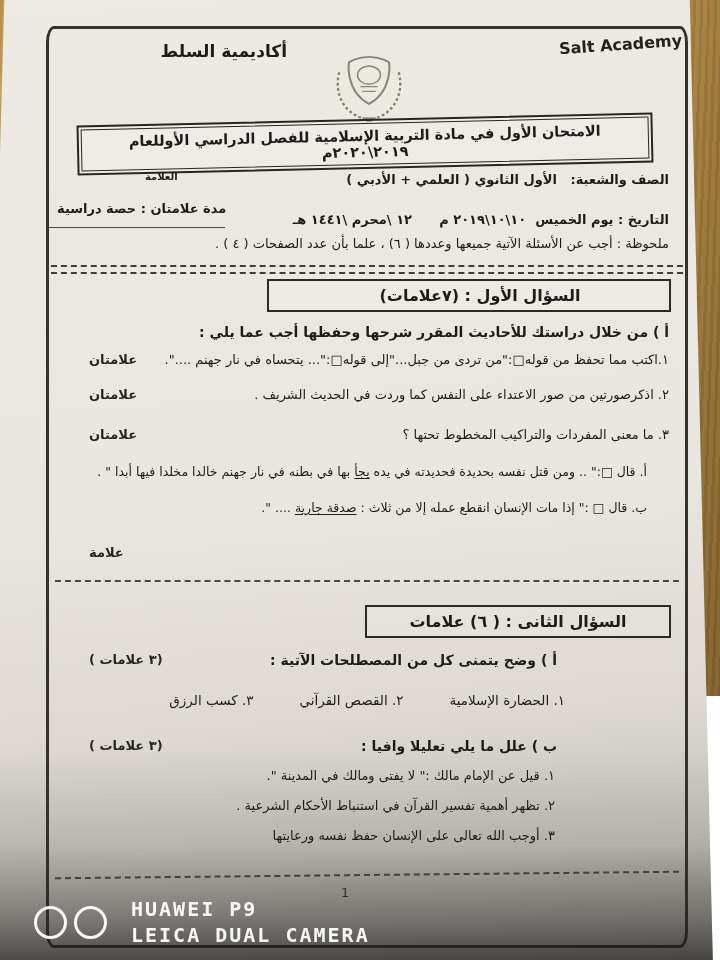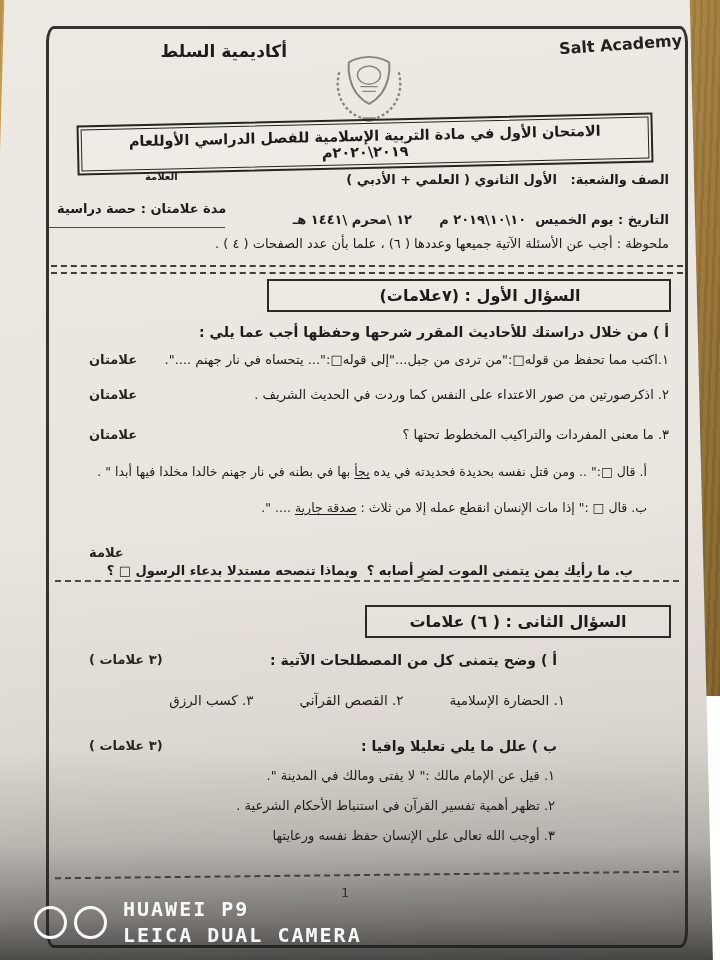--- a/index.html
+++ b/index.html
@@ -64,21 +64,21 @@
 
   .q2a{top:622px;font-size:14px;font-weight:700;padding-right:128px;}
   .terms{top:662px;display:flex;gap:46px;padding-right:120px;font-size:13.5px;}
   .q2b{top:708px;font-size:14px;font-weight:700;padding-right:128px;}
   .r1{top:738px;padding-right:130px;}
   .r2{top:768px;padding-right:130px;}
   .r3{top:798px;padding-right:130px;}
 
   .pagenum{position:absolute;top:856px;left:292px;right:auto;font-size:13px;color:#3c3a36;direction:ltr;}
 
-  .watermark{position:absolute;left:34px;top:896px;display:flex;align-items:center;gap:16px;direction:ltr;
+  .watermark{position:absolute;left:34px;top:896px;display:flex;align-items:center;gap:24px;direction:ltr;
     color:#fff;opacity:.95;z-index:5;}
   .lenses{display:flex;gap:7px;}
   .cam-circle{width:27px;height:27px;border:3.5px solid #fff;border-radius:50%;display:inline-block;}
   .wm-text{font-family:"DejaVu Sans Mono",monospace;font-weight:700;font-size:20px;line-height:1.3;
     letter-spacing:2px;white-space:nowrap;}
 </style>
 </head>
 <body>
 
 <div class="photo">
@@ -134,21 +134,20 @@
       </div>
 
       <div class="row ha">
         <span>أ. قال □:" .. ومن قتل نفسه بحديدة فحديدته في يده </span><span class="u">يجأ</span><span> بها في بطنه في نار جهنم خالدا مخلدا فيها أبدا " .</span>
       </div>
       <div class="row hb">
         <span>ب. قال □ :" إذا مات الإنسان انقطع عمله إلا من ثلاث : </span><span class="u">صدقة جارية</span><span> .... ".</span>
       </div>
 
       <div class="row pb1 pre">
-        <span>ب. ما رأيك بمن يتمنى الموت لضرٍ أصابه ؟  وبماذا تنصحه مستدلا بدعاء الرسول □ ؟</span>
         <span class="mark">علامة</span>
       </div>
 
       <div class="dash dash1"></div>
 
       <div class="qbox q2box">السؤال الثانى : ( ٦) علامات</div>
 
       <div class="row q2a">
         <span>أ ) وضح يتمنى كل من المصطلحات الآتية :</span>
         <span class="mark">(٣ علامات )</span>

